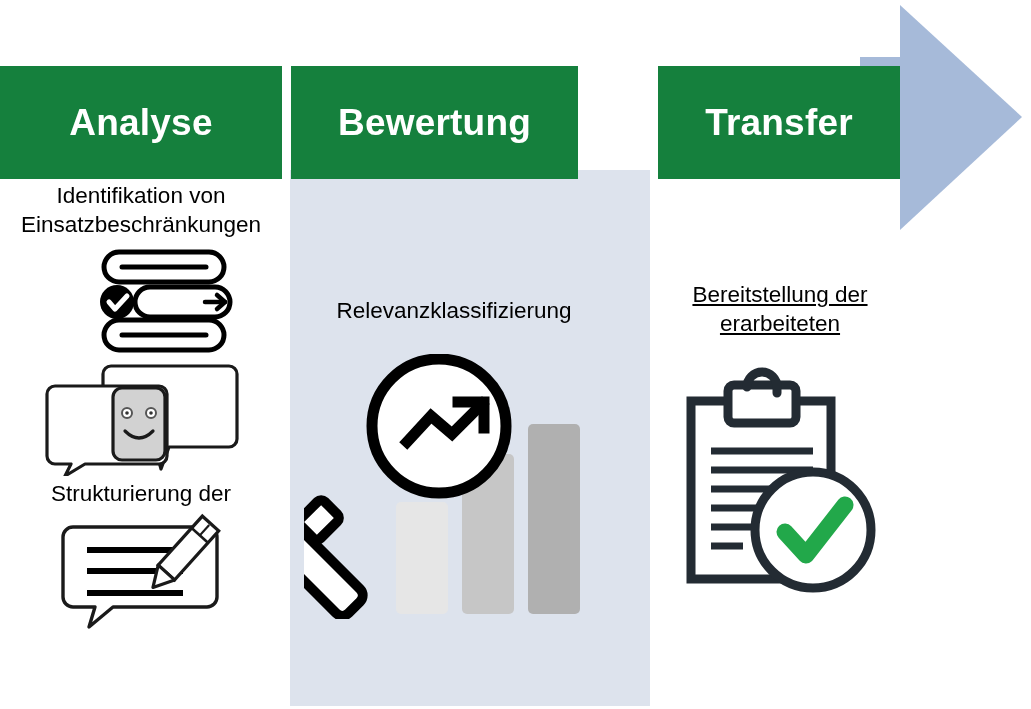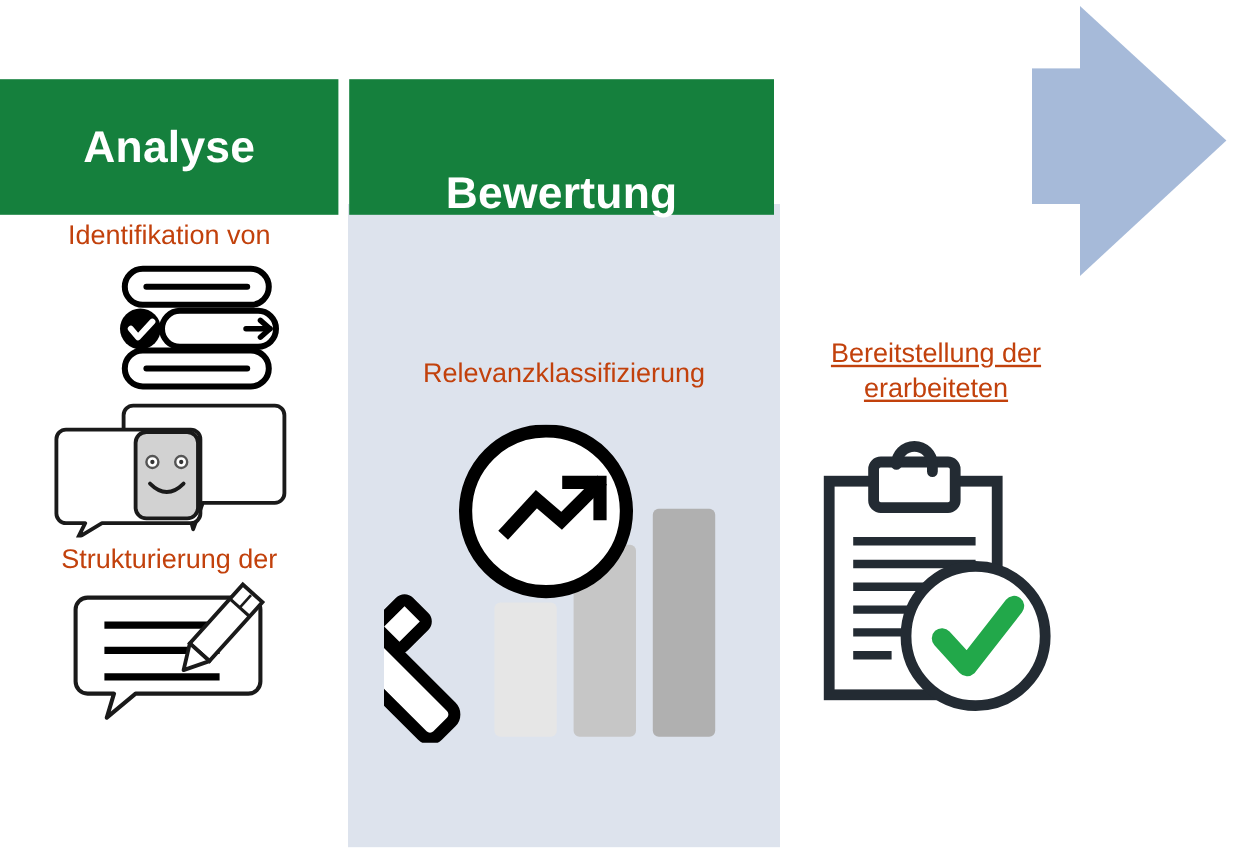--- a/index.html
+++ b/index.html
@@ -21,36 +21,36 @@
     background:#dde3ed;
   }
 
   
   .band{
     position:absolute;top:66px;height:113px;
     background:#15803d;
     display:flex;align-items:center;justify-content:center;
   }
   .band-1{left:0px;width:282px;}
-  .band-2{left:291px;width:354px;align-items:flex-end;}
+  .band-2{left:291px;width:287px;}
   .band-3{left:658px;width:242px;}
   .band-title{
     color:#ffffff;font-weight:bold;font-size:37px;
     letter-spacing:.2px;line-height:1;
     white-space:nowrap;
   }
 
   
   .col{position:absolute;top:170px;text-align:center;}
   .col-1{left:0px;width:282px;}
-  .col-2{left:290px;width:360px;}
+  .col-2{left:274px;width:360px;}
   .col-3{left:650px;width:260px;}
 
   .caption{
-    color:#c2410c;font-size:22.5px;line-height:1.27;
+    color:#000000;font-size:22.5px;line-height:1.27;
     margin:0;padding:0 6px;
   }
   .c1-cap1{margin-top:12px;}
   .c1-cap2{margin-top:10px;}
   .c1-cap3{margin-top:4px;}
 
   .icon-wrap{display:flex;justify-content:center;align-items:center;}
 
   
   .c2-cap{margin-top:127px;}
@@ -71,25 +71,29 @@
   </svg>
 
   <div class="mid-panel"></div>
 
   <div class="band band-1">
     <span class="band-title">Analyse</span>
   </div>
   <div class="band band-2">
     <span class="band-title">Bewertung</span>
   </div>
+  <div class="band band-3">
+    <span class="band-title">Transfer</span>
+  </div>
 
   <div class="col col-1">
 
     <div class="caption c1-cap1">
       <div>Identifikation von</div>
+      <div>Einsatzbeschränkungen</div>
     </div>
 
     <div class="icon-wrap" style="margin-top:9px;">
       <svg width="185" height="105" viewBox="0 0 185 105">
 
         <rect x="55" y="4" width="120" height="30" rx="15" ry="15" fill="#fff" stroke="#000" stroke-width="5"></rect>
         <line x1="73" y1="19" x2="157" y2="19" stroke="#000" stroke-width="5" stroke-linecap="round"></line>
 
         <rect x="86" y="39" width="95" height="30" rx="15" ry="15" fill="#fff" stroke="#000" stroke-width="5"></rect>
         <line x1="156" y1="54" x2="176" y2="54" stroke="#000" stroke-width="4.5" stroke-linecap="round"></line>

